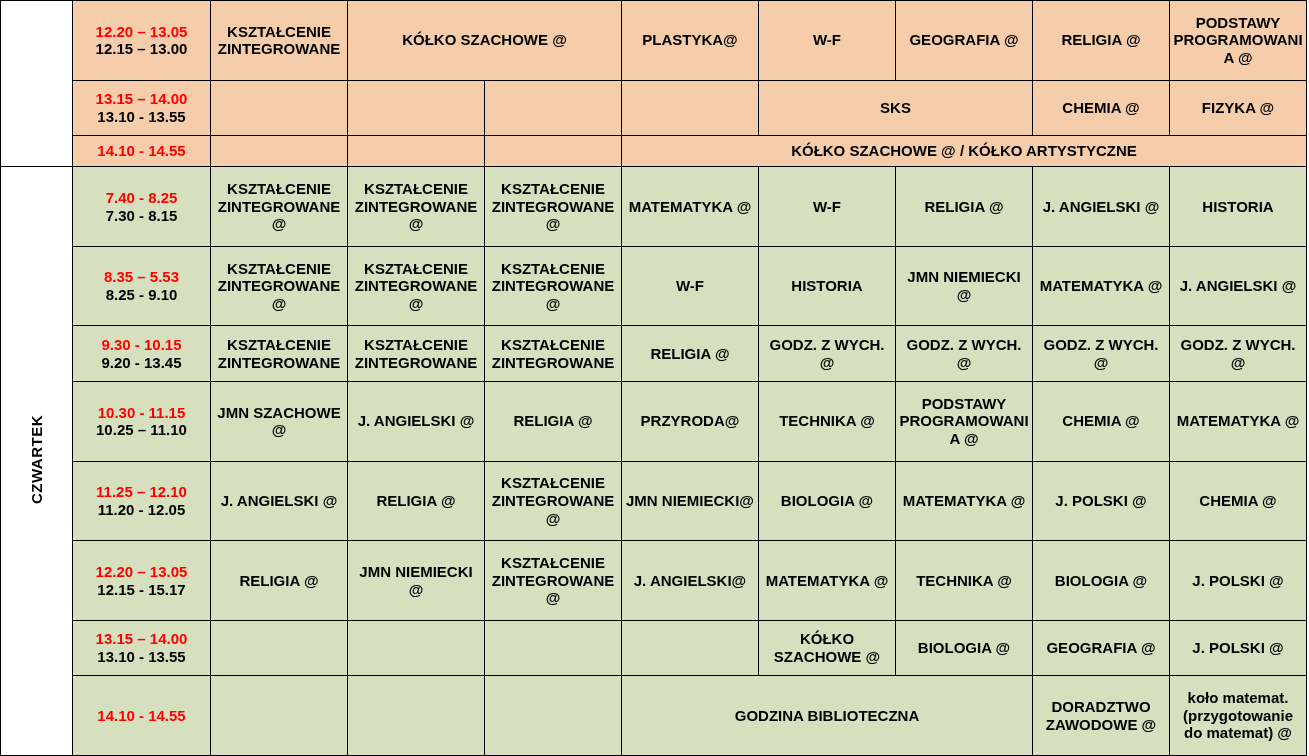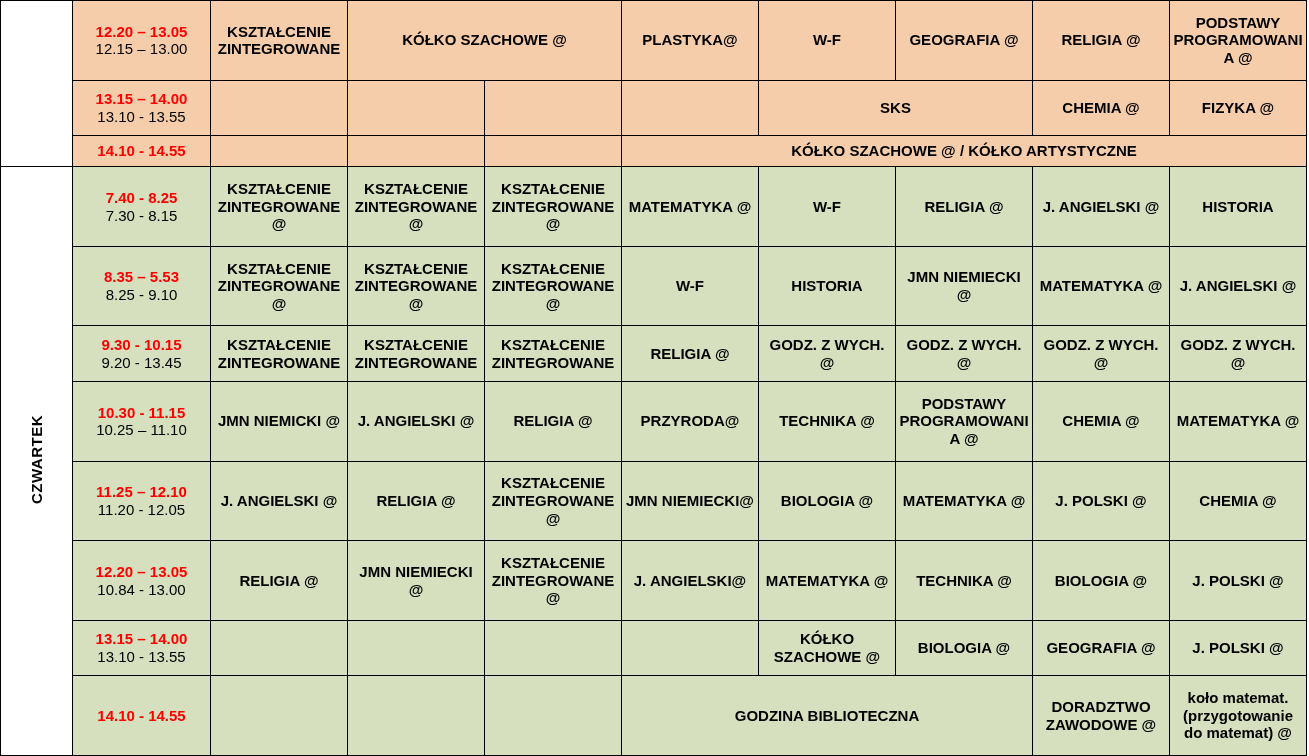--- a/index.html
+++ b/index.html
@@ -43,21 +43,21 @@
     line-height: 1.25;
     text-align: center;
   }
   .time-top {
     color: #ff0000;
     font-weight: bold;
     display: block;
   }
   .time-bot {
     color: #000000;
-    font-weight: normal;
+    font-weight: bold;
     display: block;
   }
   .day-cell {
     font-weight: bold;
     font-size: 19px;
     letter-spacing: 0.5px;
     background: #ffffff;
   }
   .day-rot {
     writing-mode: vertical-rl;
@@ -164,21 +164,21 @@
         <td class="green">GODZ. Z WYCH. @</td>
         <td class="green">GODZ. Z WYCH. @</td>
         <td class="green">GODZ. Z WYCH. @</td>
         <td class="green">GODZ. Z WYCH. @</td>
       </tr>
       <tr>
         <td class="time-cell green">
           <span class="time-top">10.30 - 11.15</span>
           <span class="time-bot">10.25 – 11.10</span>
         </td>
-        <td class="green">JMN NIEMICKI @</td>
+        <td class="green">JMN SZACHOWE @</td>
         <td class="green">J. ANGIELSKI @</td>
         <td class="green">RELIGIA @</td>
         <td class="green">PRZYRODA@</td>
         <td class="green">TECHNIKA  @</td>
         <td class="green">PODSTAWY PROGRAMOWANIA  @</td>
         <td class="green">CHEMIA  @</td>
         <td class="green">MATEMATYKA @</td>
       </tr>
       <tr>
         <td class="time-cell green">
@@ -190,21 +190,21 @@
         <td class="green">KSZTAŁCENIE ZINTEGROWANE @</td>
         <td class="green">JMN NIEMIECKI@</td>
         <td class="green">BIOLOGIA  @</td>
         <td class="green">MATEMATYKA @</td>
         <td class="green">J. POLSKI  @</td>
         <td class="green">CHEMIA  @</td>
       </tr>
       <tr>
         <td class="time-cell green">
           <span class="time-top">12.20 – 13.05</span>
-          <span class="time-bot">10.84 - 13.00</span>
+          <span class="time-bot">12.15 - 15.17</span>
         </td>
         <td class="green">RELIGIA @</td>
         <td class="green">JMN NIEMIECKI @</td>
         <td class="green">KSZTAŁCENIE ZINTEGROWANE @</td>
         <td class="green">J. ANGIELSKI@</td>
         <td class="green">MATEMATYKA @</td>
         <td class="green">TECHNIKA  @</td>
         <td class="green">BIOLOGIA  @</td>
         <td class="green">J. POLSKI  @</td>
       </tr>

